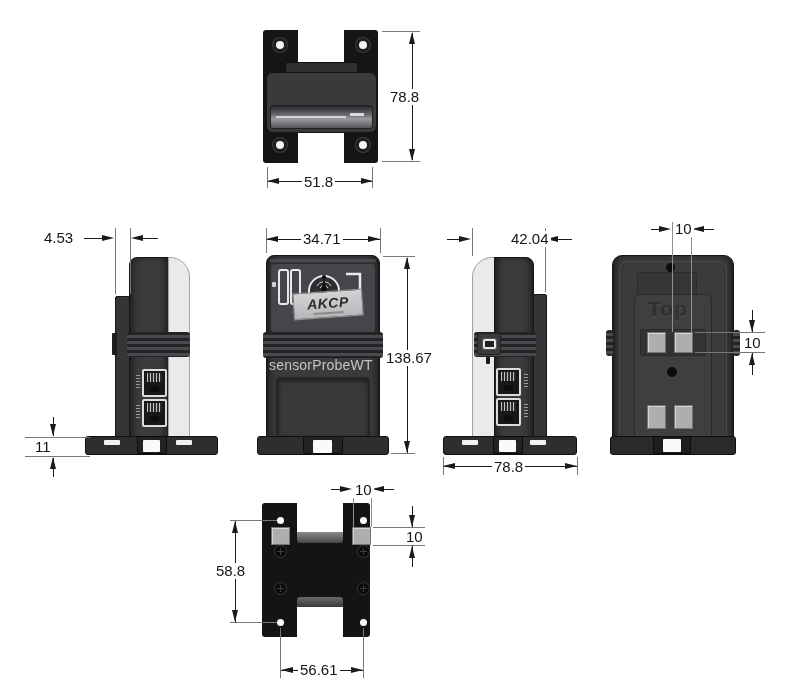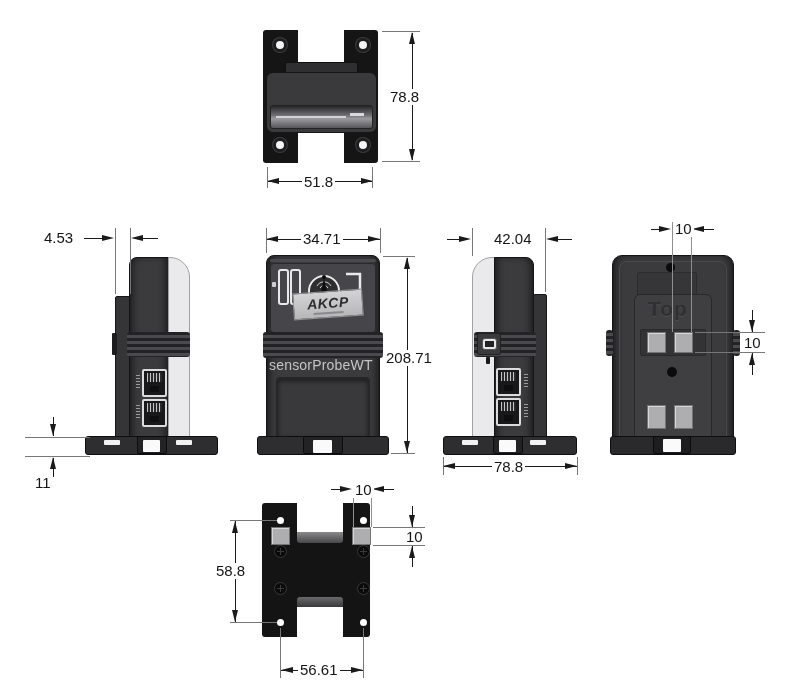--- a/index.html
+++ b/index.html
@@ -103,21 +103,21 @@
     <div class="arrow aL" style="left:131px;top:235px;"></div>
     <div class="dim" style="left:143px;top:238px;width:15px;height:1px;"></div>
     <div class="dimtext" style="left:42px;top:230px;">4.53</div>
 
     <div class="ext" style="left:25px;top:437px;width:65px;height:1px;"></div>
     <div class="ext" style="left:25px;top:456px;width:65px;height:1px;"></div>
     <div class="dim" style="left:53px;top:417px;width:1px;height:19px;"></div>
     <div class="arrow aD" style="left:50px;top:424px;"></div>
     <div class="dim" style="left:53px;top:458px;width:1px;height:19px;"></div>
     <div class="arrow aU" style="left:50px;top:457px;"></div>
-    <div class="dimtext" style="left:33px;top:439px;margin-top:36px;">11</div>
+    <div class="dimtext" style="left:33px;top:439px;">11</div>
   </div>
 
   <div class="view">
     <div class="bodyshell" style="left:266px;top:255px;width:114px;height:199px;border-radius:8px 8px 4px 4px;"></div>
     <div class="abs" style="left:270px;top:259px;width:106px;height:3px;background:#4a4a4e;border-radius:2px;"></div>
     <div class="abs" style="left:270px;top:263px;width:106px;height:70px;background:#46464a;border:1px solid #2a2a2c;border-radius:4px;"></div>
     <svg class="abs" style="left:276px;top:264px;" width="94" height="52" viewBox="0 0 94 52">
       <rect x="3" y="6" width="9" height="34" rx="2" fill="none" stroke="#e9e9eb" stroke-width="2"></rect>
       <rect x="15" y="6" width="9" height="34" rx="2" fill="none" stroke="#e9e9eb" stroke-width="2"></rect>
       <path d="M33 40 v-13 a15 15 0 0 1 30 0 v13 z" fill="#2e2e30" stroke="#e9e9eb" stroke-width="2"></path>
@@ -145,21 +145,21 @@
     <div class="dim" style="left:267px;top:239px;width:113px;height:1px;"></div>
     <div class="arrow aL" style="left:266px;top:236px;"></div>
     <div class="arrow aR" style="left:368px;top:236px;"></div>
     <div class="dimtext" style="left:301px;top:231px;">34.71</div>
 
     <div class="ext" style="left:383px;top:256px;width:32px;height:1px;"></div>
     <div class="ext" style="left:391px;top:453px;width:24px;height:1px;"></div>
     <div class="dim" style="left:407px;top:258px;width:1px;height:195px;"></div>
     <div class="arrow aU" style="left:404px;top:257px;"></div>
     <div class="arrow aD" style="left:404px;top:441px;"></div>
-    <div class="dimtext" style="left:384px;top:350px;">208.71</div>
+    <div class="dimtext" style="left:384px;top:350px;">138.67</div>
   </div>
 
   <div class="view">
     <div class="cover" style="left:472px;top:257px;width:24px;height:193px;border-radius:20px 0 0 3px;"></div>
     <div class="bodyshell" style="left:494px;top:257px;width:40px;height:194px;border-radius:0 8px 3px 0;"></div>
     <div class="abs" style="left:533px;top:294px;width:14px;height:152px;background:#353537;border:1px solid #151515;border-radius:2px;"></div>
     <div class="ribs" style="left:474px;top:332px;width:62px;height:25px;"></div>
     <div class="abs" style="left:477px;top:333px;width:24px;height:22px;background:#3a3a3c;border:1px solid #222;border-radius:2px;"></div>
     <div class="abs" style="left:482px;top:338px;width:15px;height:12px;background:#e8e8ea;border:1px solid #555;border-radius:3px;"></div>
     <div class="abs" style="left:485px;top:341px;width:9px;height:6px;background:#222224;"></div>
@@ -173,21 +173,21 @@
     <div class="slot" style="left:530px;top:440px;width:16px;height:5px;"></div>
     <div class="basetab" style="left:493px;top:436px;width:30px;height:18px;"></div>
     <div class="basesq" style="left:499px;top:440px;width:17px;height:12px;"></div>
 
     <div class="ext" style="left:472px;top:228px;width:1px;height:28px;"></div>
     <div class="ext" style="left:545px;top:228px;width:1px;height:64px;"></div>
     <div class="dim" style="left:447px;top:239px;width:13px;height:1px;"></div>
     <div class="arrow aR" style="left:459px;top:236px;"></div>
     <div class="arrow aL" style="left:546px;top:236px;"></div>
     <div class="dim" style="left:558px;top:239px;width:14px;height:1px;"></div>
-    <div class="dimtext" style="left:492px;top:231px;text-align:center;">42.04</div>
+    <div class="dimtext" style="left:509px;top:231px;text-align:center;">42.04</div>
 
     <div class="ext" style="left:443px;top:457px;width:1px;height:18px;"></div>
     <div class="ext" style="left:577px;top:457px;width:1px;height:18px;"></div>
     <div class="dim" style="left:444px;top:466px;width:133px;height:1px;"></div>
     <div class="arrow aL" style="left:443px;top:463px;"></div>
     <div class="arrow aR" style="left:565px;top:463px;"></div>
     <div class="dimtext" style="left:492px;top:459px;">78.8</div>
   </div>
 
   <div class="view">

